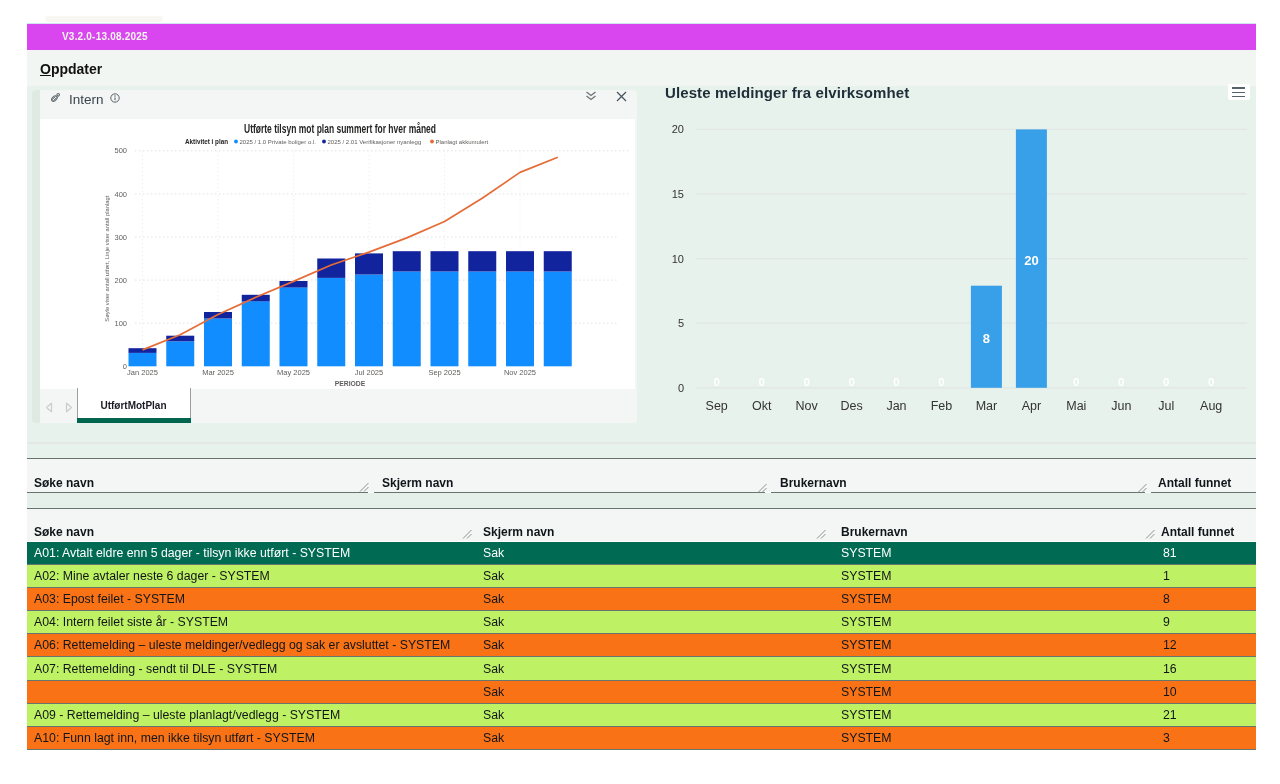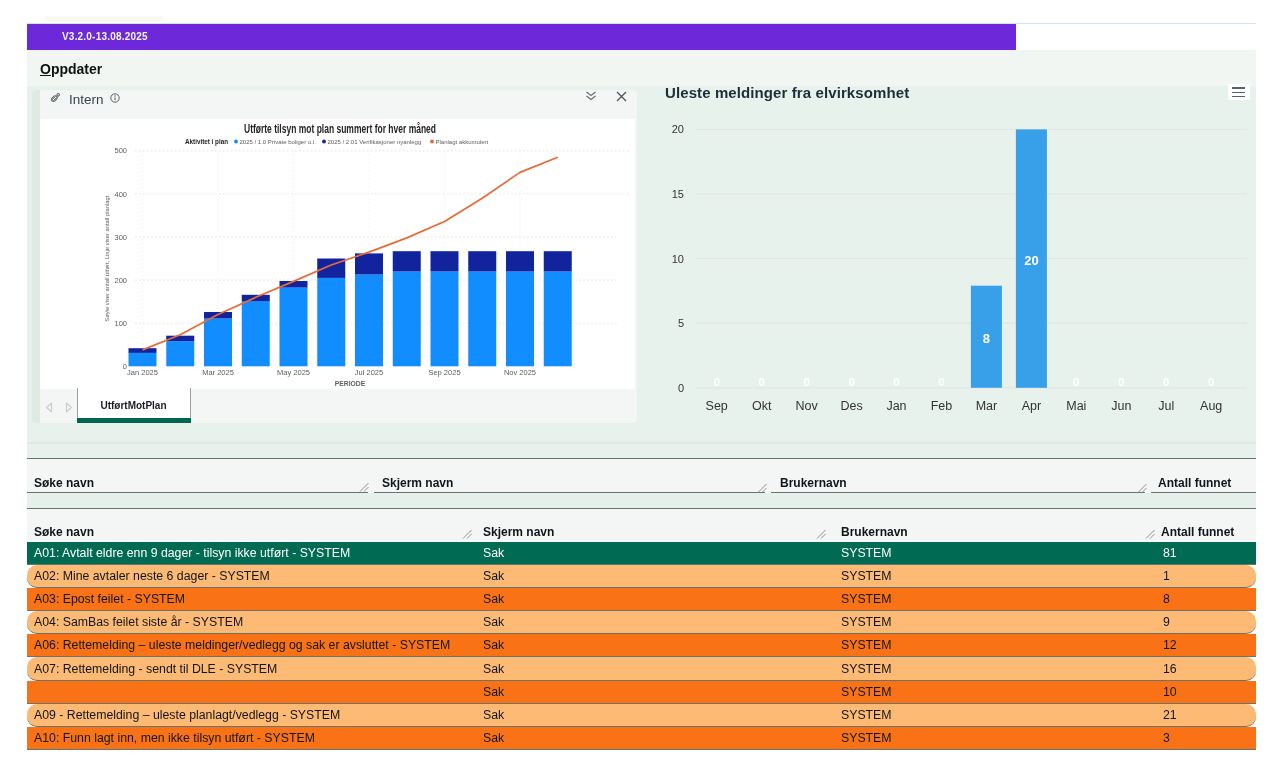--- a/index.html
+++ b/index.html
@@ -6,21 +6,21 @@
   body{width:1280px;height:784px;background:#fff;font-family:"Liberation Sans",sans-serif;position:relative;overflow:hidden;}
   .abs{position:absolute;}
   .bold{font-weight:bold;margin-top:8px;}
 </style>
 </head>
 <body>
 
 <div class="abs" style="left:45px;top:16px;width:118px;height:6px;background:#f0eee3;border-radius:3px;opacity:.45;"></div>
 <div class="abs" style="left:27px;top:23px;width:1229px;height:1px;background:#cfe6f0;"></div>
 
-<div class="abs" style="left:27px;top:24px;width:989px;height:26px;background:#6d28d9;">
+<div class="abs" style="left:27px;top:24px;width:1229px;height:26px;background:#d946ef;">
   <span class="abs" style="left:35px;top:0;line-height:26px;color:#f3f7ef;font-size:10px;font-weight:bold;letter-spacing:.2px;">V3.2.0-13.08.2025</span>
 </div>
 
 <div class="abs" style="left:27px;top:50px;width:1229px;height:36px;background:#F2F6F3;"></div>
 
 <div class="abs" style="left:27px;top:86px;width:1229px;height:373px;background:#E8F2EC;"></div>
 
 <div class="abs" style="left:40px;top:61px;font-size:14px;font-weight:bold;color:#111;"><span style="text-decoration:underline;">O</span>ppdater</div>
 
 <div class="abs" style="left:32px;top:90px;width:8px;height:333px;background:#DFEAE3;border-radius:4px 0 0 4px;"></div>
@@ -260,44 +260,44 @@
       <line x1="1" y1="8.5" x2="9.5" y2="0"></line>
       <line x1="5" y1="8.5" x2="9.5" y2="4"></line>
     </g>
   </svg>
 
 <style>
  .row{position:relative;width:1229px;height:22.1px;border-bottom:1px solid #68746e;font-size:12.3px;color:#10151a;}
  .row span{position:absolute;top:50%;transform:translateY(-50%);white-space:nowrap;}
  .row .c1{left:7px;} .row .c2{left:456px;} .row .c3{left:814px;} .row .c4{left:1136px;}
  .row.sel{background:#006B52;color:#fff;}
- .row.alt{background:#fdba74;border-radius:10px;}
+ .row.alt{background:#bef264;}
  .row.w{background:#f97316;}
 </style>
 <div id="rows" class="abs" style="left:27px;top:542px;width:1229px;">
   <div class="row sel">
-      <span class="c1">A01: Avtalt eldre enn 9 dager - tilsyn ikke utført - SYSTEM</span>
+      <span class="c1">A01: Avtalt eldre enn 5 dager - tilsyn ikke utført - SYSTEM</span>
       <span class="c2">Sak</span>
       <span class="c3">SYSTEM</span>
       <span class="c4">81</span>
     </div>
   <div class="row alt">
       <span class="c1">A02: Mine avtaler neste 6 dager - SYSTEM</span>
       <span class="c2">Sak</span>
       <span class="c3">SYSTEM</span>
       <span class="c4">1</span>
     </div>
   <div class="row w">
       <span class="c1">A03: Epost feilet - SYSTEM</span>
       <span class="c2">Sak</span>
       <span class="c3">SYSTEM</span>
       <span class="c4">8</span>
     </div>
   <div class="row alt">
-      <span class="c1">A04: SamBas feilet siste år - SYSTEM</span>
+      <span class="c1">A04: Intern feilet siste år - SYSTEM</span>
       <span class="c2">Sak</span>
       <span class="c3">SYSTEM</span>
       <span class="c4">9</span>
     </div>
   <div class="row w">
       <span class="c1">A06: Rettemelding – uleste meldinger/vedlegg og sak er avsluttet - SYSTEM</span>
       <span class="c2">Sak</span>
       <span class="c3">SYSTEM</span>
       <span class="c4">12</span>
     </div>

